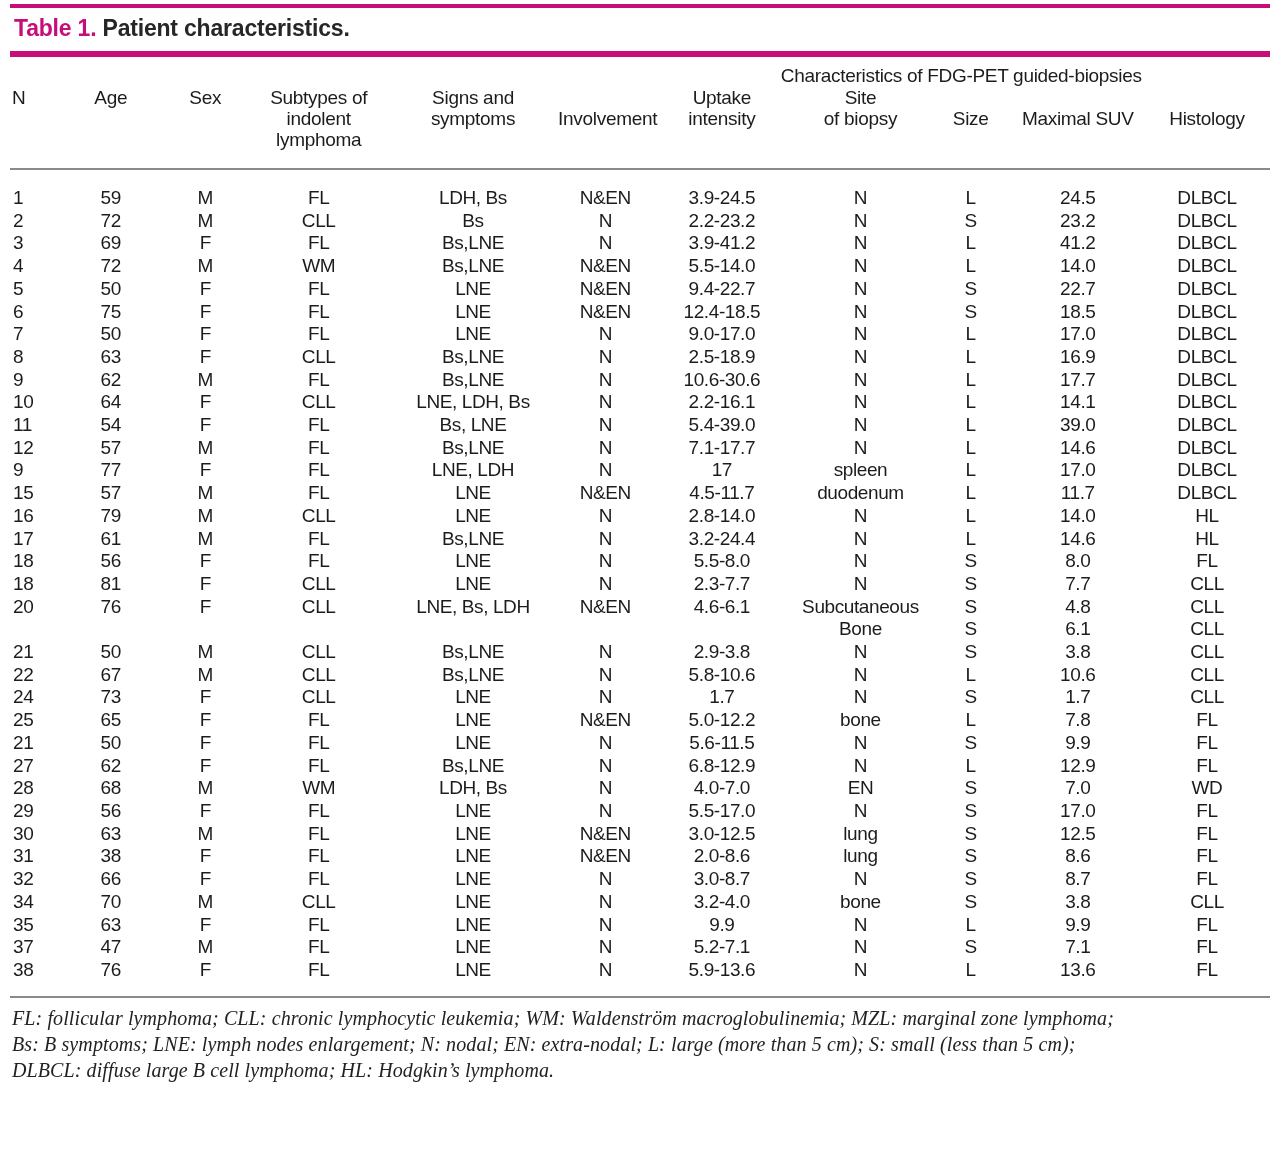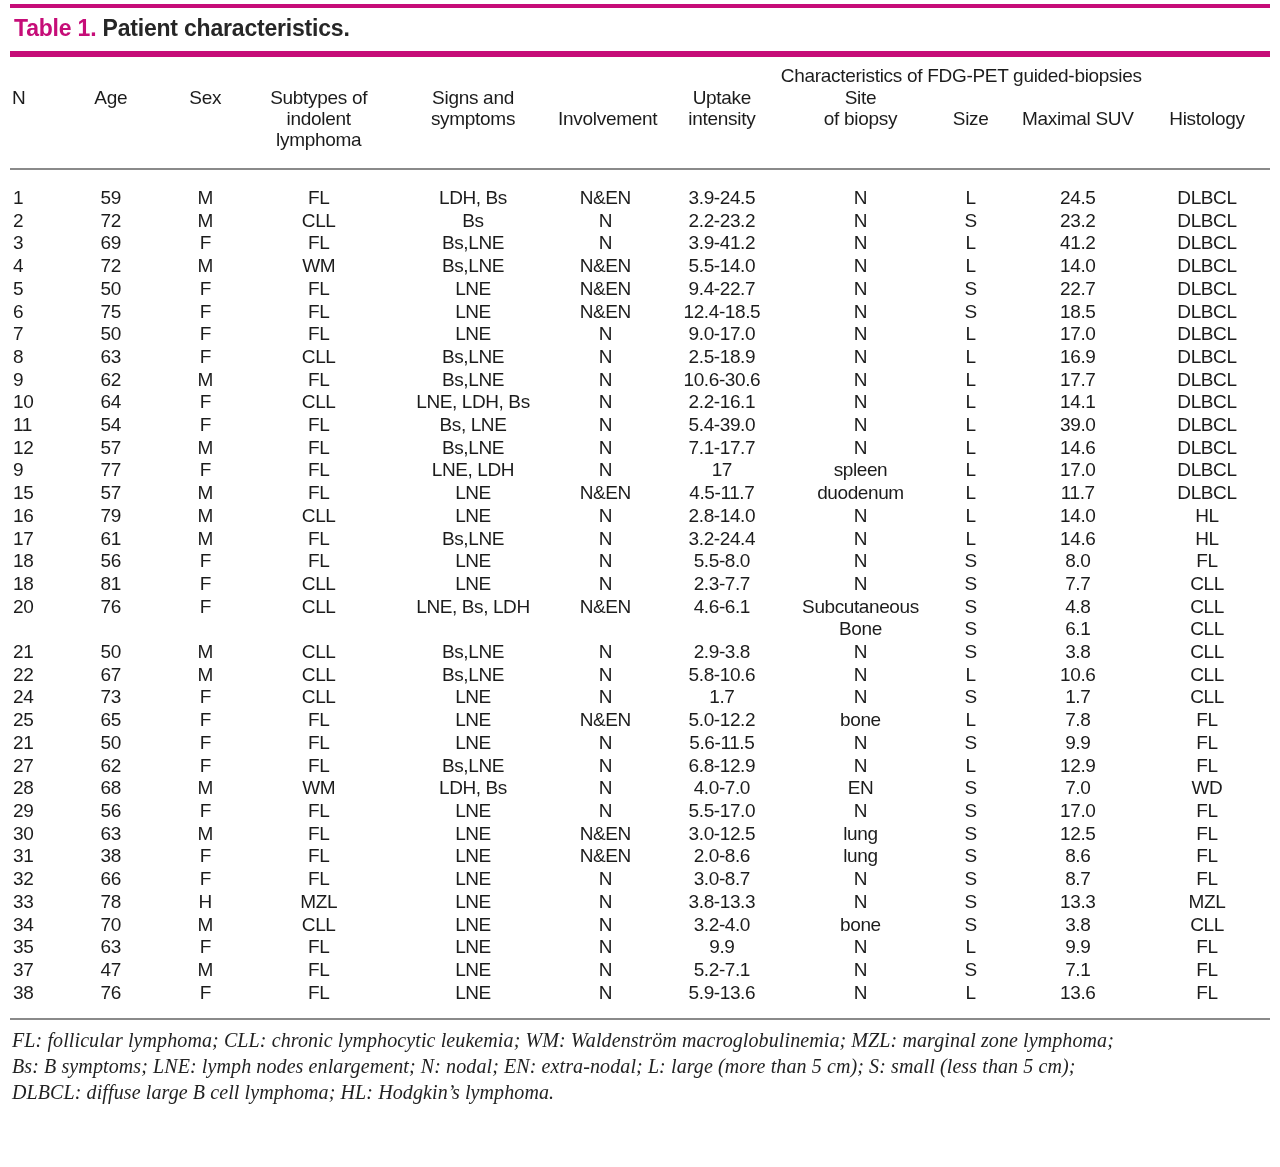--- a/index.html
+++ b/index.html
@@ -546,33 +546,20 @@
           <td>FL</td>
           <td>LNE</td>
           <td>N</td>
           <td>3.0-8.7</td>
           <td>N</td>
           <td>S</td>
           <td>8.7</td>
           <td>FL</td>
         </tr>
         <tr>
-          <td>33</td>
-          <td>78</td>
-          <td>H</td>
-          <td>MZL</td>
-          <td>LNE</td>
-          <td>N</td>
-          <td>3.8-13.3</td>
-          <td>N</td>
-          <td>S</td>
-          <td>13.3</td>
-          <td>MZL</td>
-        </tr>
-        <tr>
           <td>34</td>
           <td>70</td>
           <td>M</td>
           <td>CLL</td>
           <td>LNE</td>
           <td>N</td>
           <td>3.2-4.0</td>
           <td>bone</td>
           <td>S</td>
           <td>3.8</td>

